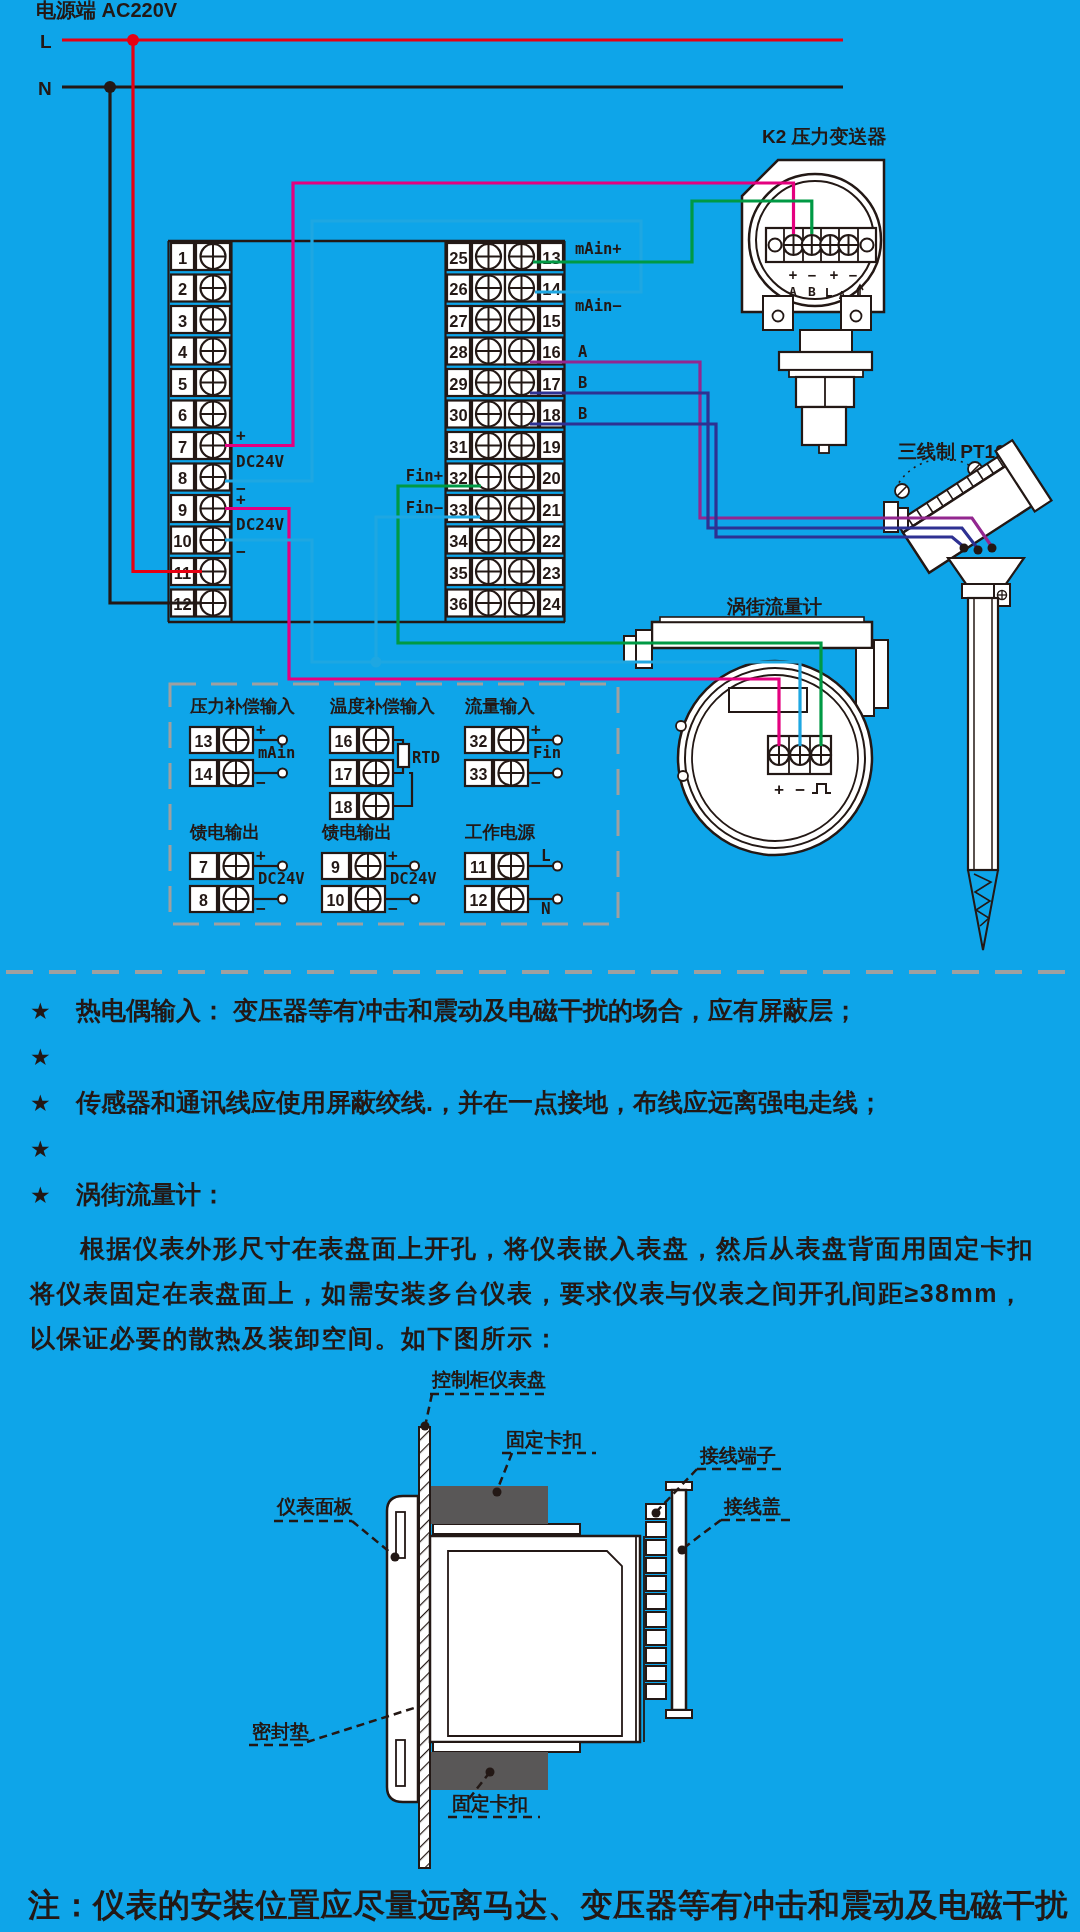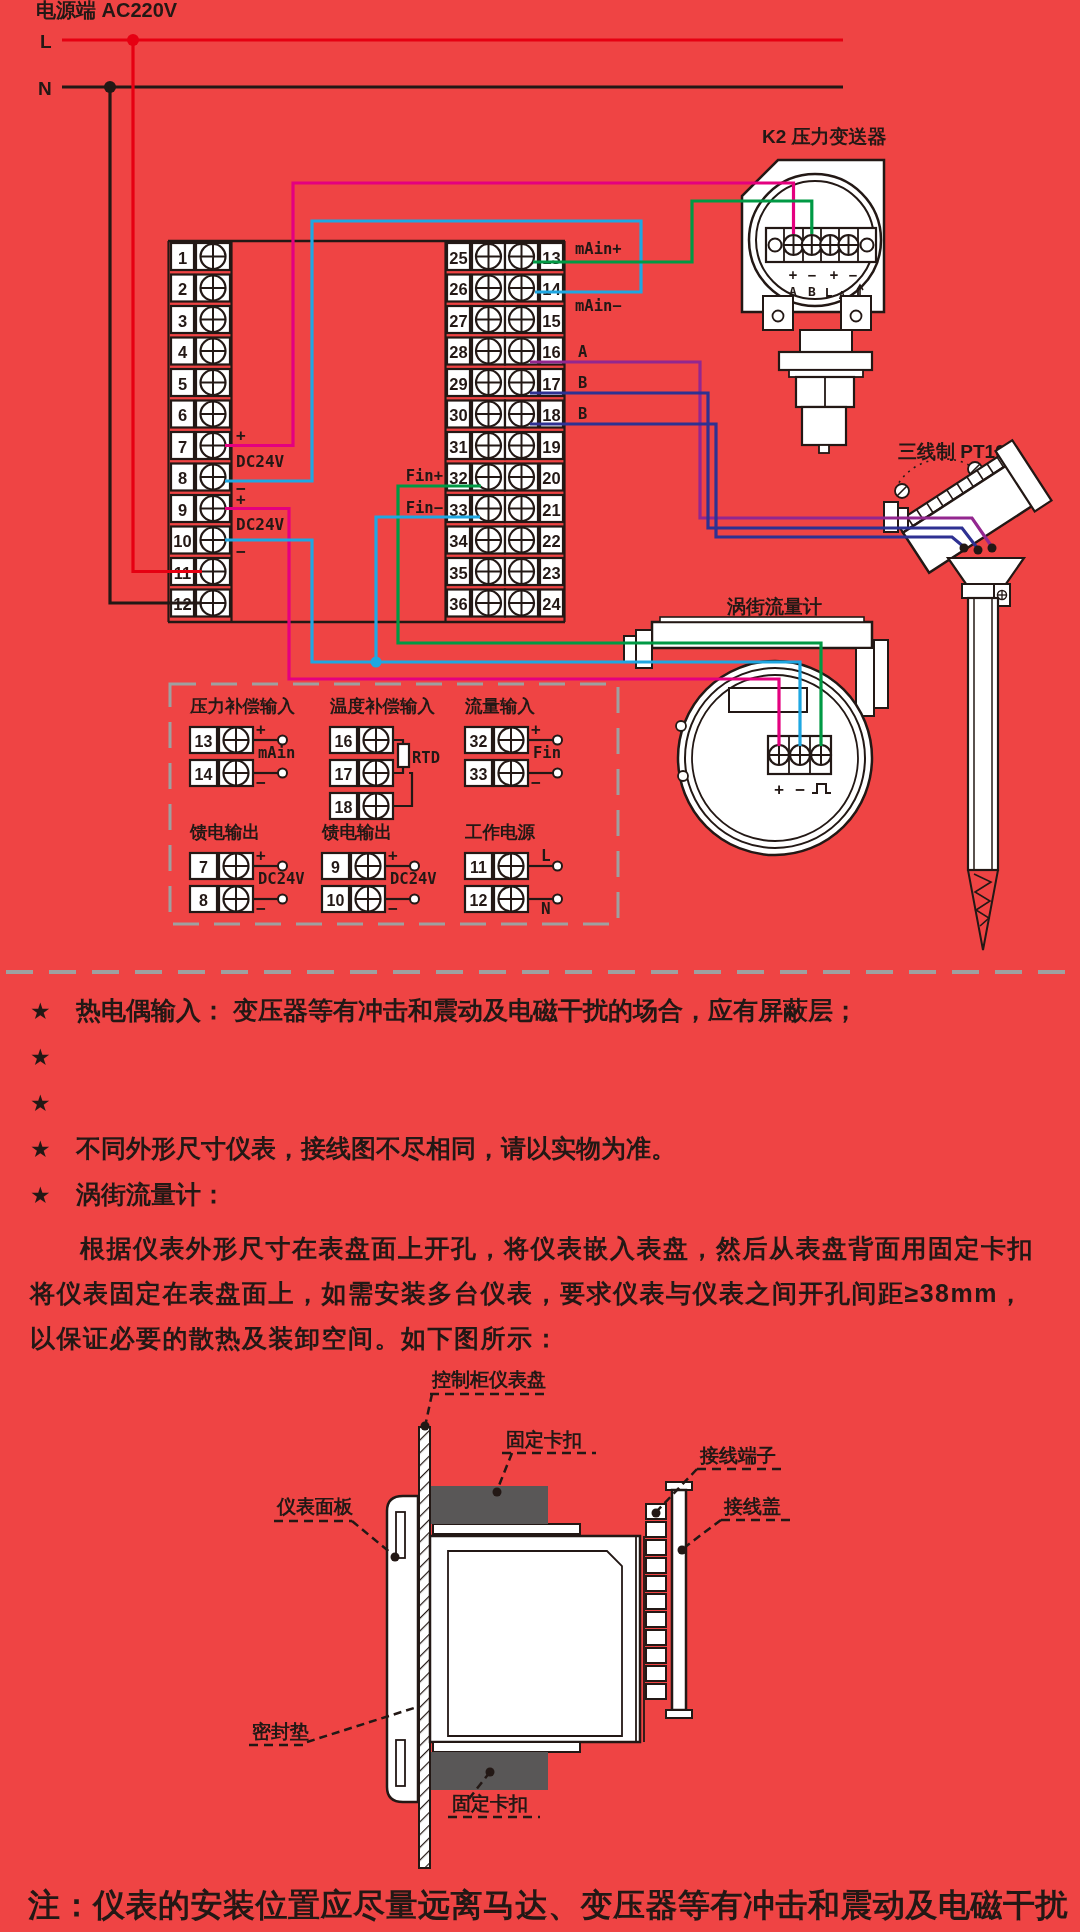--- a/index.html
+++ b/index.html
@@ -1,16 +1,16 @@
 <!DOCTYPE html>
 <html><head>
 <meta charset="utf-8">
 <style>
   html,body{margin:0;padding:0;background:#fff;}
-  .page{position:relative;width:1080px;height:1932px;background:#ef4444;overflow:hidden;
+  .page{position:relative;width:1080px;height:1932px;background:#0ea5e9;overflow:hidden;
         font-family:"Liberation Sans","DejaVu Sans",sans-serif;color:#231815;}
   svg{position:absolute;left:0;}
   #wiring-svg{top:0;}
   #install-svg{top:1350px;}
   .notes{position:absolute;left:30px;top:996px;width:1014px;}
   .bullet{display:flex;align-items:flex-start;gap:16px;font-size:25px;font-weight:600;
           margin-bottom:16px;line-height:29px;}
   .star{flex:0 0 30px;font-size:23px;padding-top:1px;}
   .para{margin-top:10px;font-size:25px;font-weight:600;line-height:45px;
         text-indent:2em;letter-spacing:1.5px;width:1006px;}
@@ -454,24 +454,24 @@
 <div class="notes">
   <div class="bullet">
     <span class="star">★</span>
     <span>热电偶输入： 变压器等有冲击和震动及电磁干扰的场合，应有屏蔽层；</span>
   </div>
   <div class="bullet">
     <span class="star">★</span>
   </div>
   <div class="bullet">
     <span class="star">★</span>
+    <span>传感器和通讯线应使用屏蔽绞线.，并在一点接地，布线应远离强电走线；</span>
   </div>
   <div class="bullet">
     <span class="star">★</span>
-    <span>不同外形尺寸仪表，接线图不尽相同，请以实物为准。</span>
   </div>
   <div class="bullet">
     <span class="star">★</span>
     <span>涡街流量计：</span>
   </div>
   <div class="para">根据仪表外形尺寸在表盘面上开孔，将仪表嵌入表盘，然后从表盘背面用固定卡扣将仪表固定在表盘面上，如需安装多台仪表，要求仪表与仪表之间开孔间距≥38mm，以保证必要的散热及装卸空间。如下图所示：</div>
 </div>
 
 <svg id="install-svg" width="1080" height="540" viewBox="0 0 1080 540">
   <defs>

